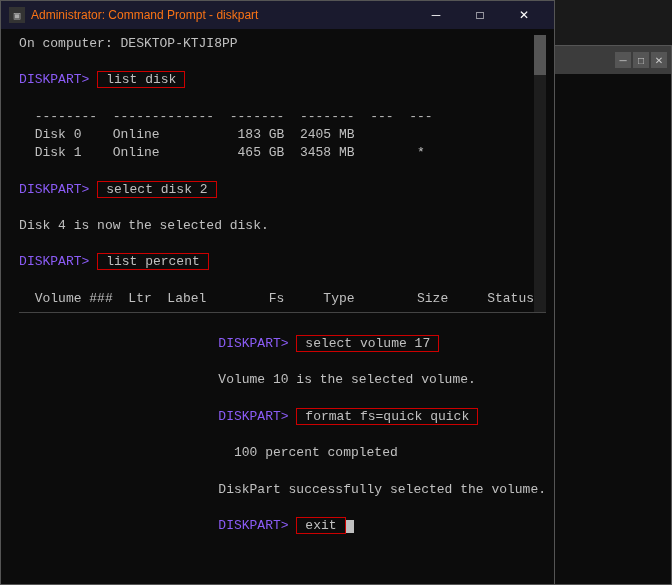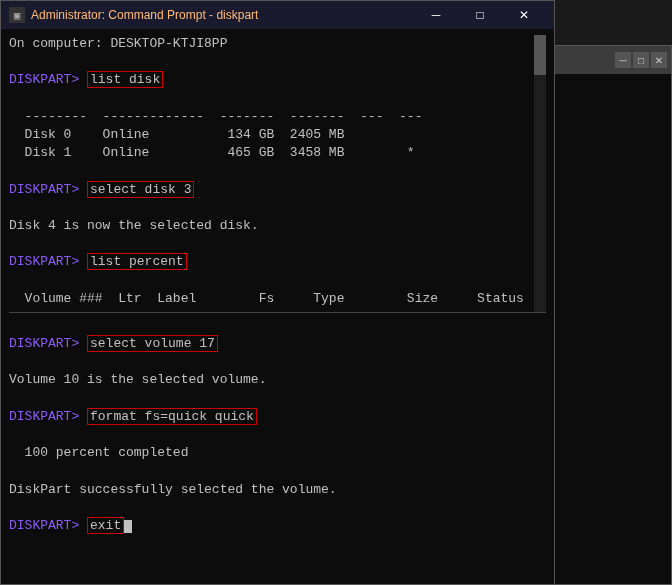--- a/index.html
+++ b/index.html
@@ -78,21 +78,21 @@
       justify-content: center;
     }
     .titlebar-icon::before {
       content: '▣';
       color: #aaa;
       font-size: 11px;
     }
 
     .titlebar-title {
       flex: 1;
-      color: #fdba74;
+      color: #f97316;
       font-size: 12px;
       font-family: 'Segoe UI', sans-serif;
     }
 
     .titlebar-buttons {
       display: flex;
       gap: 0;
     }
     .tb-btn {
       width: 44px;
@@ -111,20 +111,21 @@
     .terminal-body {
       flex: 1;
       background: #0c0c0c;
       color: #c0c0c0;
       font-size: 13px;
       font-family: 'Courier New', Courier, monospace;
       padding: 6px 8px;
       overflow: hidden;
       display: flex;
       flex-direction: column;
+      align-items: flex-end;
     }
 
     .line {
       line-height: 1.4;
       white-space: pre;
     }
 
     
     .top-section {
       flex: 0 0 auto;
@@ -160,21 +161,21 @@
     .bottom-section {
       flex: 1;
       padding-top: 4px;
     }
 
     
     .cmd-highlight {
       display: inline;
       background: transparent;
       border: 1.5px solid #cc0000;
-      padding: 0 2px;
+      padding: 0 8px;
     }
 
     .prompt {
       color: #8b5cf6;
       font-family: Liberation Mono, monospace;
     }
 
     .cursor {
       display: inline-block;
       width: 8px;
@@ -212,24 +213,24 @@
 
   <div class="terminal-body">
 
     <div class="top-section">
       <div class="top-content">
         <div class="line">On computer: DESKTOP-KTJI8PP</div>
         <div class="line">&nbsp;</div>
         <div class="line"><span class="prompt">DISKPART&gt; </span><span class="cmd-highlight">list disk</span></div>
         <div class="line">&nbsp;</div>
         <div class="line">  --------  -------------  -------  -------  ---  ---</div>
-        <div class="line">  Disk 0    Online          134 GB  2405 MB</div>
+        <div class="line">  Disk 0    Online          183 GB  2405 MB</div>
         <div class="line">  Disk 1    Online          465 GB  3458 MB        *</div>
         <div class="line">&nbsp;</div>
-        <div class="line"><span class="prompt">DISKPART&gt; </span><span class="cmd-highlight">select disk 3</span></div>
+        <div class="line"><span class="prompt">DISKPART&gt; </span><span class="cmd-highlight">select disk 2</span></div>
         <div class="line">&nbsp;</div>
         <div class="line">Disk 4 is now the selected disk.</div>
         <div class="line">&nbsp;</div>
         <div class="line"><span class="prompt">DISKPART&gt; </span><span class="cmd-highlight">list percent</span></div>
         <div class="line">&nbsp;</div>
         <div class="line">  Volume ###  Ltr  Label        Fs     Type        Size     Status</div>
 
       </div>
       <div class="scrollbar-container">
         <div class="scrollbar-thumb"></div>

